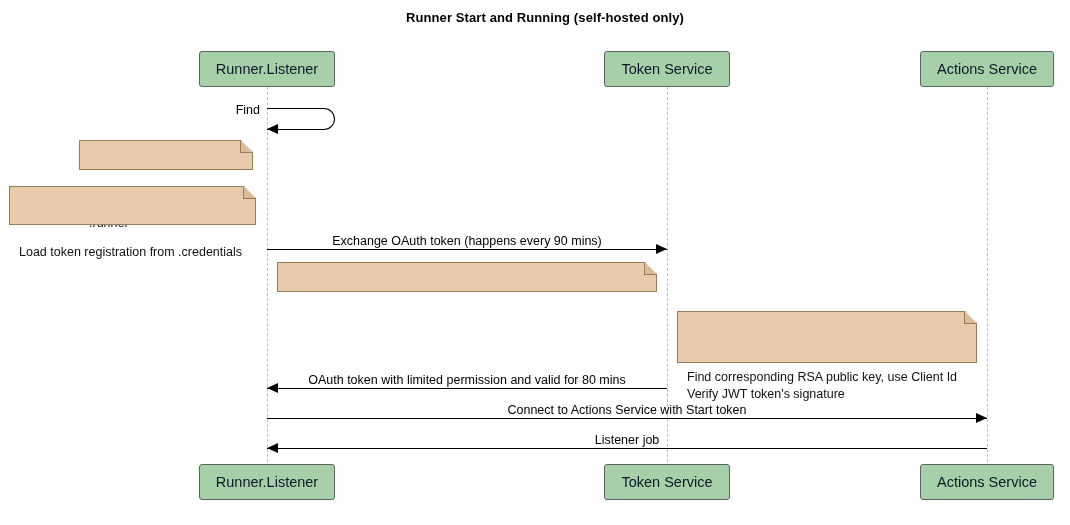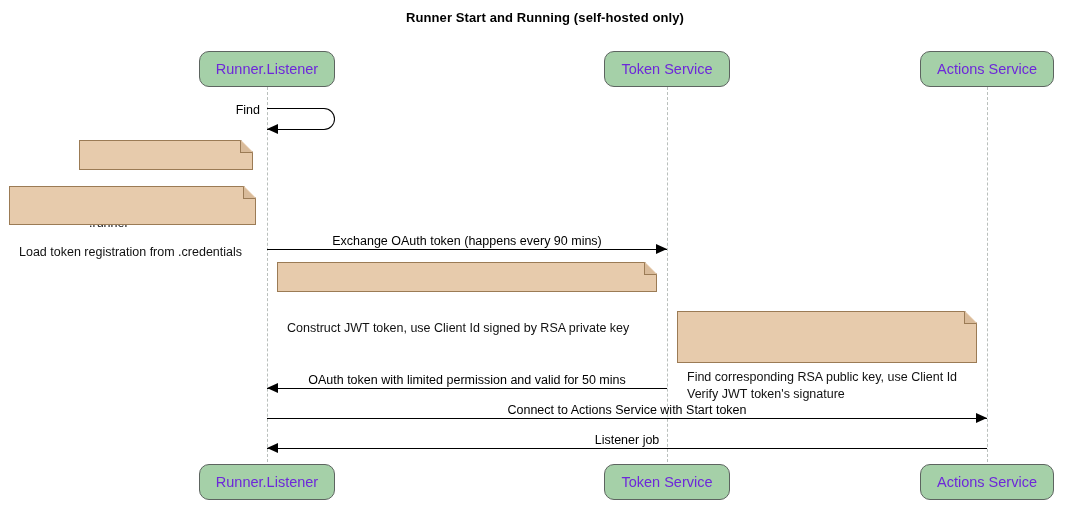--- a/index.html
+++ b/index.html
@@ -25,23 +25,23 @@
     position:absolute;width:0;
     border-left:1px dashed #b9bfbc;
   }
 
   
   .participant{
     position:absolute;
     height:36px;
     background:#a5d0a8;
     border:1px solid #5d6460;
-    border-radius:10px;
+    border-radius:3px;
     display:flex;align-items:center;justify-content:center;
-    font-size:14.5px;color:#6d28d9;
+    font-size:14.5px;color:#0f172a;
     box-sizing:border-box;
     white-space:nowrap;
   }
 
   
   .note{
     position:absolute;
     background:#e7cbac;
     border:1px solid #9b7b55;
     box-sizing:border-box;
@@ -145,31 +145,30 @@
     <span>Load token registration from .credentials</span>
   </div>
 
   <div class="msg-label" style="left:267px;top:234px;width:400px;">Exchange OAuth token (happens every 90 mins)</div>
   <div class="msg-line" style="left:267px;top:249px;width:400px;"></div>
   <div class="arrow-r" style="left:656px;top:244px;"></div>
 
   <div class="note" style="left:277px;top:262px;width:380px;height:30px;">
     <span class="fold2"></span>
     <span class="fold"></span>
-    <span>Construct JWT token, use Client Id signed by RSA private key</span>
   </div>
 
   <div class="note" style="left:677px;top:311px;width:300px;height:52px;">
     <span class="fold2"></span>
     <span class="fold"></span>
     <span>Find corresponding RSA public key, use Client Id
 Verify JWT token's signature</span>
   </div>
 
-  <div class="msg-label" style="left:267px;top:373px;width:400px;">OAuth token with limited permission and valid for 50 mins</div>
+  <div class="msg-label" style="left:267px;top:373px;width:400px;">OAuth token with limited permission and valid for 80 mins</div>
   <div class="msg-line" style="left:267px;top:388px;width:400px;"></div>
   <div class="arrow-l" style="left:267px;top:383px;"></div>
 
   <div class="msg-label" style="left:267px;top:403px;width:720px;">Connect to Actions Service with Start token</div>
   <div class="msg-line" style="left:267px;top:418px;width:720px;"></div>
   <div class="arrow-r" style="left:976px;top:413px;"></div>
 
   <div class="msg-label" style="left:267px;top:433px;width:720px;">Listener job</div>
   <div class="msg-line" style="left:267px;top:448px;width:720px;"></div>
   <div class="arrow-l" style="left:267px;top:443px;"></div>

